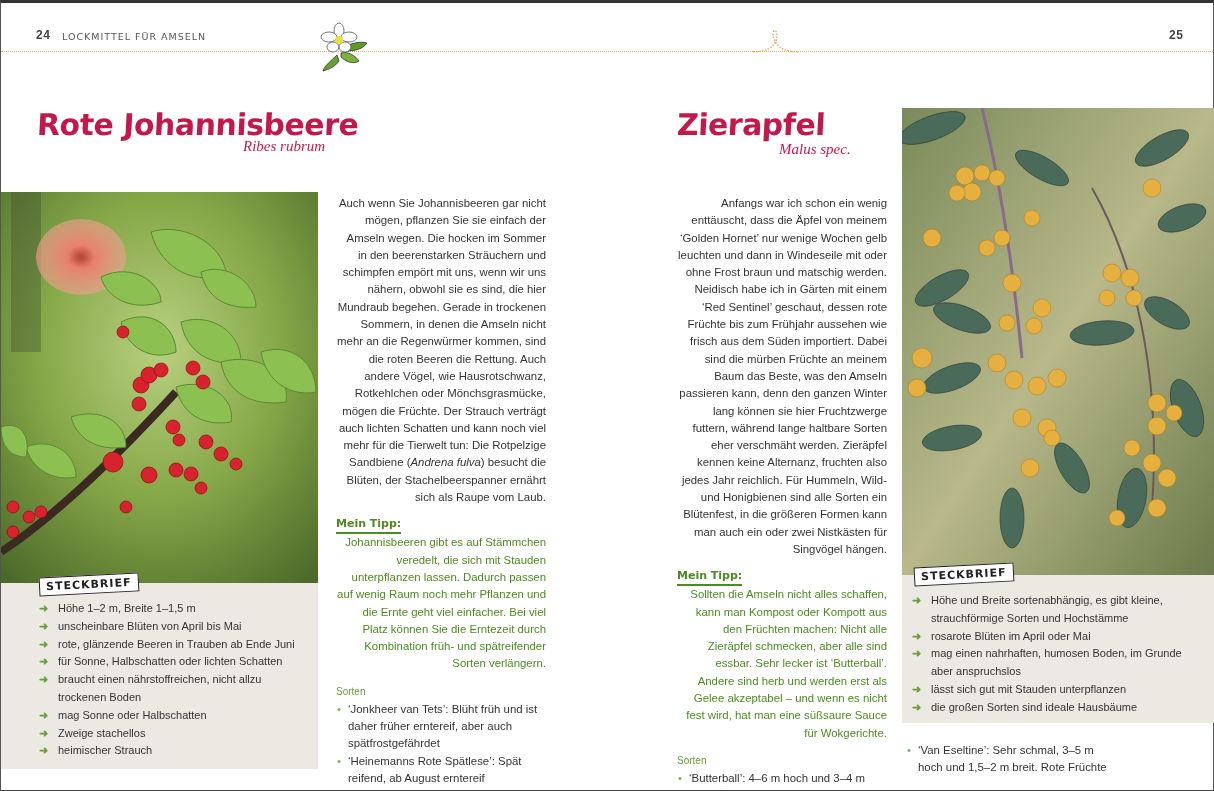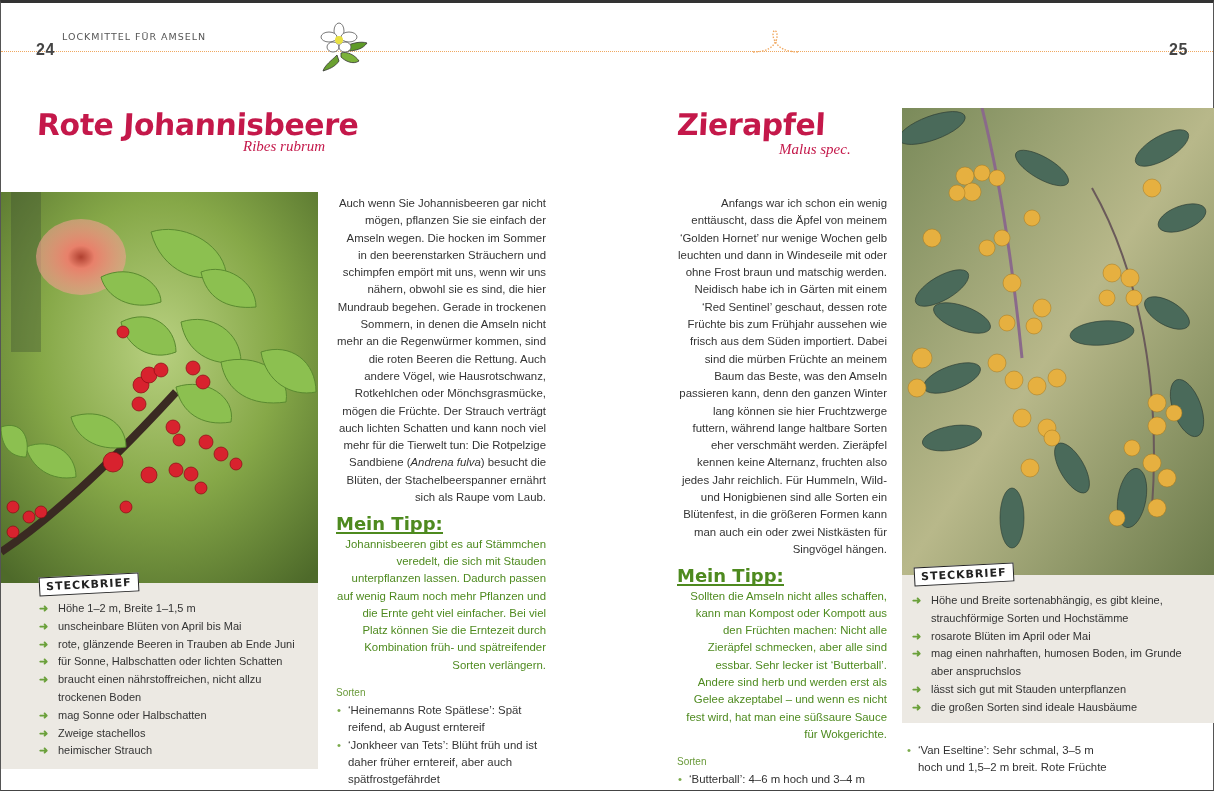--- a/index.html
+++ b/index.html
@@ -1,28 +1,28 @@
 <!DOCTYPE html>
 <html><head>
 <meta charset="utf-8">
 <style>
   html,body{margin:0;padding:0;}
   body{width:1214px;height:791px;position:relative;overflow:hidden;background:#2a2a2a;font-family:"DejaVu Sans",sans-serif;}
   .spread{position:absolute;left:0;top:0;width:1214px;height:791px;background:#fff;border-top:3px solid #333;box-sizing:border-box;border-left:1px solid #555;border-right:1px solid #555;border-bottom:1px solid #444;}
   .header-line{position:absolute;left:0;right:0;top:48px;border-top:1px dotted #f0a860;}
-  .page-num{position:absolute;top:38px;font-family:"Liberation Sans",sans-serif;font-weight:bold;font-size:16px;color:#444;letter-spacing:0.5px;}
+  .page-num{position:absolute;top:25px;font-family:"Liberation Sans",sans-serif;font-weight:bold;font-size:12px;color:#444;letter-spacing:0.5px;}
   .running-head{position:absolute;left:61px;top:28px;font-family:"DejaVu Sans",sans-serif;font-size:9.5px;color:#555;letter-spacing:1px;}
   .flower{position:absolute;left:310px;top:18px;width:62px;height:56px;}
   .loop{position:absolute;left:752px;top:20px;width:46px;height:32px;}
   .title{position:absolute;font-family:"DejaVu Sans",sans-serif;font-weight:bold;color:#c4184a;font-size:30px;letter-spacing:-0.5px;transform:skewX(-3deg);}
   .latin{position:absolute;font-family:Liberation Serif, serif;font-style:italic;color:#c4184a;font-size:15px;}
   .photo{position:absolute;overflow:hidden;}
   .body-text{position:absolute;font-family:"Liberation Sans",sans-serif;font-size:11.4px;line-height:17.3px;color:#333;}
   .body-text p{margin:0;text-align:right;}
-  .tip-head{font-family:"DejaVu Sans",sans-serif;font-weight:bold;color:#4e8a1f;font-size:18px;display:inline-block;border-bottom:2px solid #4e8a1f;line-height:16px;margin-top:10px;}
+  .tip-head{font-family:"DejaVu Sans",sans-serif;font-weight:bold;color:#4e8a1f;font-size:11px;display:inline-block;border-bottom:2px solid #4e8a1f;line-height:16px;margin-top:10px;}
   .tip-text{color:#4e8a1f;margin-top:3px;}
   .sorten-head{color:#6a9a3a;font-size:10px;margin-top:10px;line-height:18px;}
   ul.sorten{list-style:none;padding:0;margin:0;}
   ul.sorten li{position:relative;padding-left:12px;}
   ul.sorten li::before{content:"•";position:absolute;left:1px;color:#7aaa4a;}
   .steckbrief{position:absolute;background:#ece9e3;}
   .sb-label{position:absolute;background:#fff;border:1.5px solid #222;font-family:"DejaVu Sans",sans-serif;font-weight:bold;font-size:11px;letter-spacing:1px;padding:2px 6px;transform:rotate(-3deg);color:#222;}
   .sb-list{position:absolute;list-style:none;padding:0;margin:0;font-family:"Liberation Sans",sans-serif;font-size:11px;line-height:17.8px;color:#333;}
   .sb-list li{position:relative;padding-left:19px;}
   .sb-list li .arrow{position:absolute;left:0;top:0;color:#6aa03a;font-weight:bold;}
@@ -125,22 +125,22 @@
       <li><span class="arrow">➜</span><span>heimischer Strauch</span></li>
     </ul>
   </div>
 
   <div class="body-text" style="left:335px;top:192px;width:210px;">
     <p><span>Auch wenn Sie Johannisbeeren gar nicht mögen, pflanzen Sie sie einfach der Amseln wegen. Die hocken im Sommer in den beerenstarken Sträuchern und schimpfen empört mit uns, wenn wir uns nähern, obwohl sie es sind, die hier Mundraub begehen. Gerade in trockenen Sommern, in denen die Amseln nicht mehr an die Regenwürmer kommen, sind die roten Beeren die Rettung. Auch andere Vögel, wie Hausrotschwanz, Rotkehlchen oder Mönchsgrasmücke, mögen die Früchte. Der Strauch verträgt auch lichten Schatten und kann noch viel mehr für die Tierwelt tun: Die Rotpelzige Sandbiene (</span><i>Andrena fulva</i><span>) besucht die Blüten, der Stachelbeerspanner ernährt sich als Raupe vom Laub.</span></p>
     <div class="tip-head">Mein Tipp:</div>
     <p class="tip-text">Johannisbeeren gibt es auf Stämmchen veredelt, die sich mit Stauden unterpflanzen lassen. Dadurch passen auf wenig Raum noch mehr Pflanzen und die Ernte geht viel einfacher. Bei viel Platz können Sie die Erntezeit durch Kombination früh- und spätreifender Sorten verlängern.</p>
     <div class="sorten-head">Sorten</div>
     <ul class="sorten">
+      <li>‘Jonkheer van Tets’: Blüht früh und ist daher früher erntereif, aber auch spätfrostgefährdet</li>
       <li>‘Heinemanns Rote Spätlese’: Spät reifend, ab August erntereif</li>
-      <li>‘Jonkheer van Tets’: Blüht früh und ist daher früher erntereif, aber auch spätfrostgefährdet</li>
       <li>‘Rovada’: Sehr ertragreich, breitbuschig</li>
     </ul>
   </div>
 
   <div class="title" style="left:676px;top:104px;">Zierapfel</div>
   <div class="latin" style="left:778px;top:138px;">Malus spec.</div>
 
   <div class="body-text" style="left:676px;top:192px;width:210px;">
     <p>Anfangs war ich schon ein wenig enttäuscht, dass die Äpfel von meinem ‘Golden Hornet’ nur wenige Wochen gelb leuchten und dann in Windeseile mit oder ohne Frost braun und matschig werden. Neidisch habe ich in Gärten mit einem ‘Red Sentinel’ geschaut, dessen rote Früchte bis zum Frühjahr aussehen wie frisch aus dem Süden importiert. Dabei sind die mürben Früchte an meinem Baum das Beste, was den Amseln passieren kann, denn den ganzen Winter lang können sie hier Fruchtzwerge futtern, während lange haltbare Sorten eher verschmäht werden. Zieräpfel kennen keine Alternanz, fruchten also jedes Jahr reichlich. Für Hummeln, Wild- und Honigbienen sind alle Sorten ein Blütenfest, in die größeren Formen kann man auch ein oder zwei Nistkästen für Singvögel hängen.</p>
     <div class="tip-head">Mein Tipp:</div>

